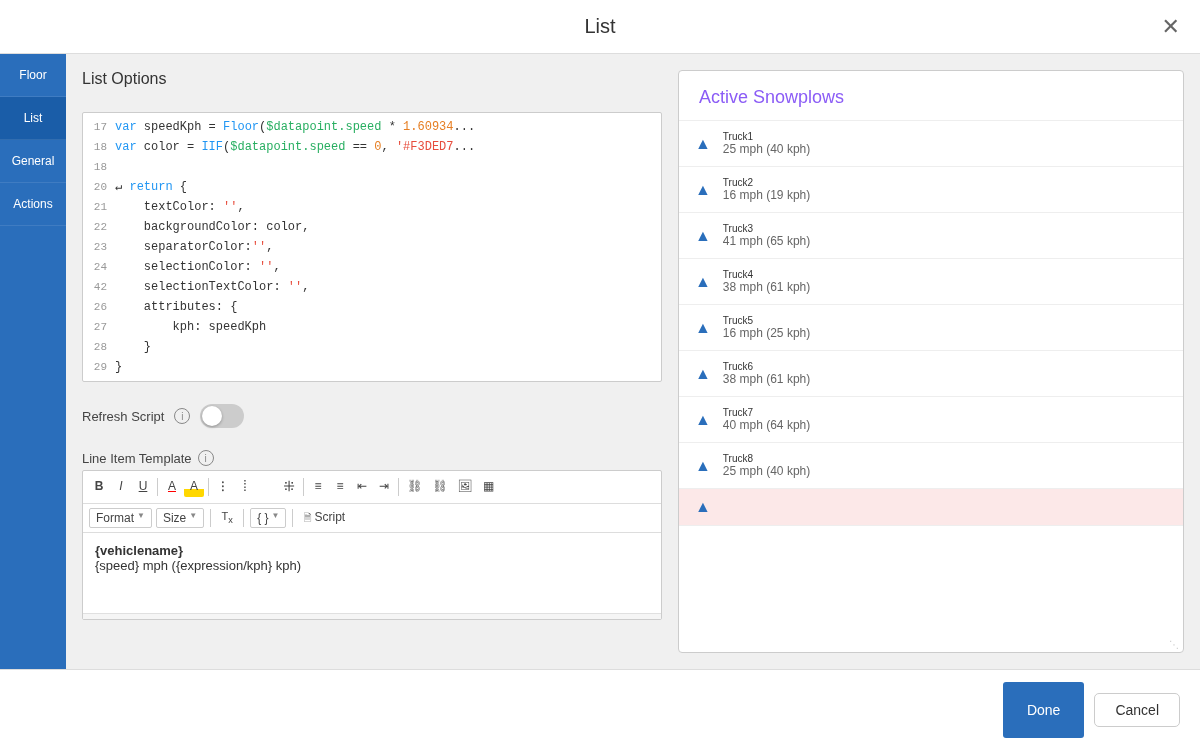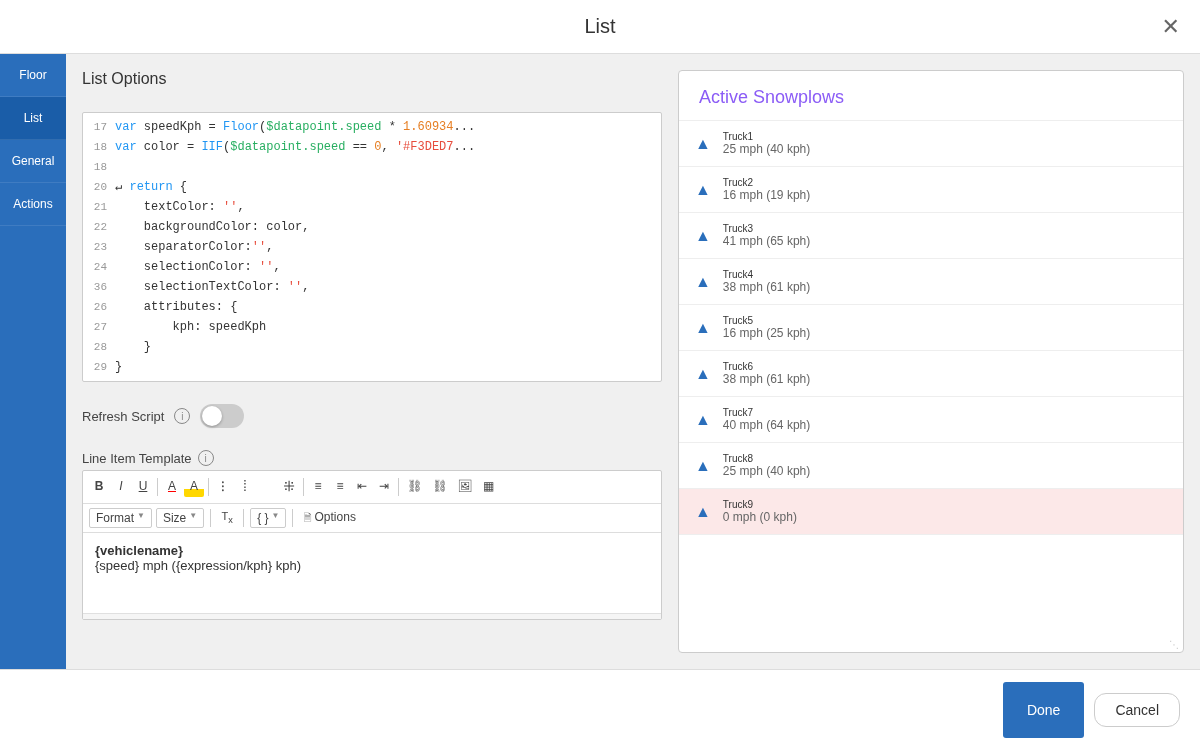--- a/index.html
+++ b/index.html
@@ -347,21 +347,21 @@
       font-size: 14px;
       border-radius: 3px;
       cursor: pointer;
     }
     .btn-cancel {
       background: #fff;
       color: #333;
       border: 1px solid #ccc;
       padding: 8px 20px;
       font-size: 14px;
-      border-radius: 12px;
+      border-radius: 5px;
       cursor: pointer;
     }
   </style>
 </head>
 <body>
 
 <div class="modal-container">
 
   <div class="modal-header">
     <span class="modal-title">List</span>
@@ -418,21 +418,21 @@
             </div>
             <div class="code-line">
               <span class="line-num">23</span>
               <span class="line-content">    separatorColor:<span class="kw-string">''</span>,</span>
             </div>
             <div class="code-line">
               <span class="line-num">24</span>
               <span class="line-content">    selectionColor: <span class="kw-string">''</span>,</span>
             </div>
             <div class="code-line">
-              <span class="line-num">36</span>
+              <span class="line-num">42</span>
               <span class="line-content">    selectionTextColor: <span class="kw-string">''</span>,</span>
             </div>
             <div class="code-line">
               <span class="line-num">26</span>
               <span class="line-content">    attributes: {</span>
             </div>
             <div class="code-line">
               <span class="line-num">27</span>
               <span class="line-content">        kph: speedKph</span>
             </div>
@@ -500,21 +500,21 @@
               <div class="rte-separator"></div>
               <button class="rte-btn" style="font-size:11px;">T<sub>x</sub></button>
               <div class="rte-separator"></div>
               <div class="rte-dropdown">
                 <span>{ }</span>
                 <span class="chevron-down">▼</span>
               </div>
               <div class="rte-separator"></div>
               <button class="rte-btn" style="display:flex;align-items:center;gap:3px;">
                 <span style="font-size:10px;color:#666;">🗎</span>
-                <span>Options</span>
+                <span>Script</span>
               </button>
             </div>
 
             <div class="rte-content">
               <div style="font-weight:bold;">{vehiclename}</div>
               <div>{speed} mph ({expression/kph} kph)</div>
             </div>
             <div class="rte-scrollbar-area"></div>
           </div>
         </div>
@@ -575,24 +575,20 @@
   </div>
             <div class="truck-item">
     <span class="truck-arrow">▲</span>
     <div class="truck-info">
       <div class="truck-name">Truck8</div>
       <div class="truck-speed">25 mph (40 kph)</div>
     </div>
   </div>
             <div class="truck-item selected">
     <span class="truck-arrow">▲</span>
-    <div class="truck-info">
-      <div class="truck-name">Truck9</div>
-      <div class="truck-speed">0 mph (0 kph)</div>
-    </div>
   </div>
           </div>
         <div class="resize-handle">⋱</div>
       </div>
     </div>
   </div>
 
   <div class="modal-footer">
     <button class="btn-done">Done</button>
     <button class="btn-cancel">Cancel</button>

